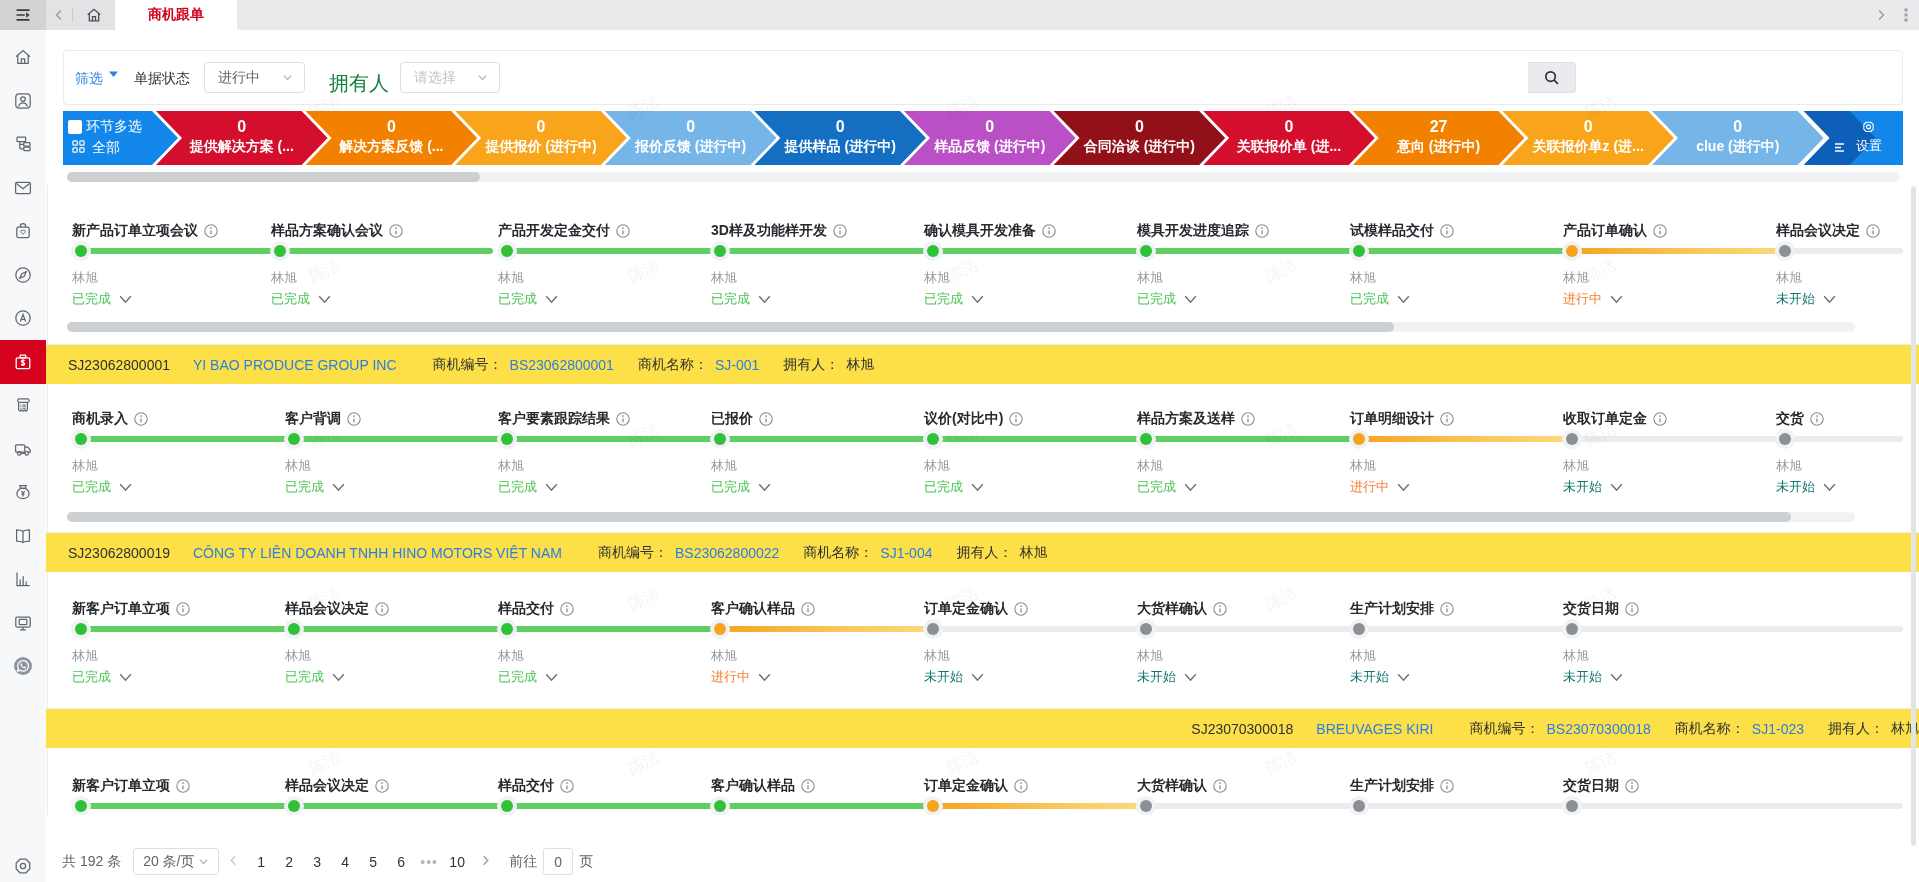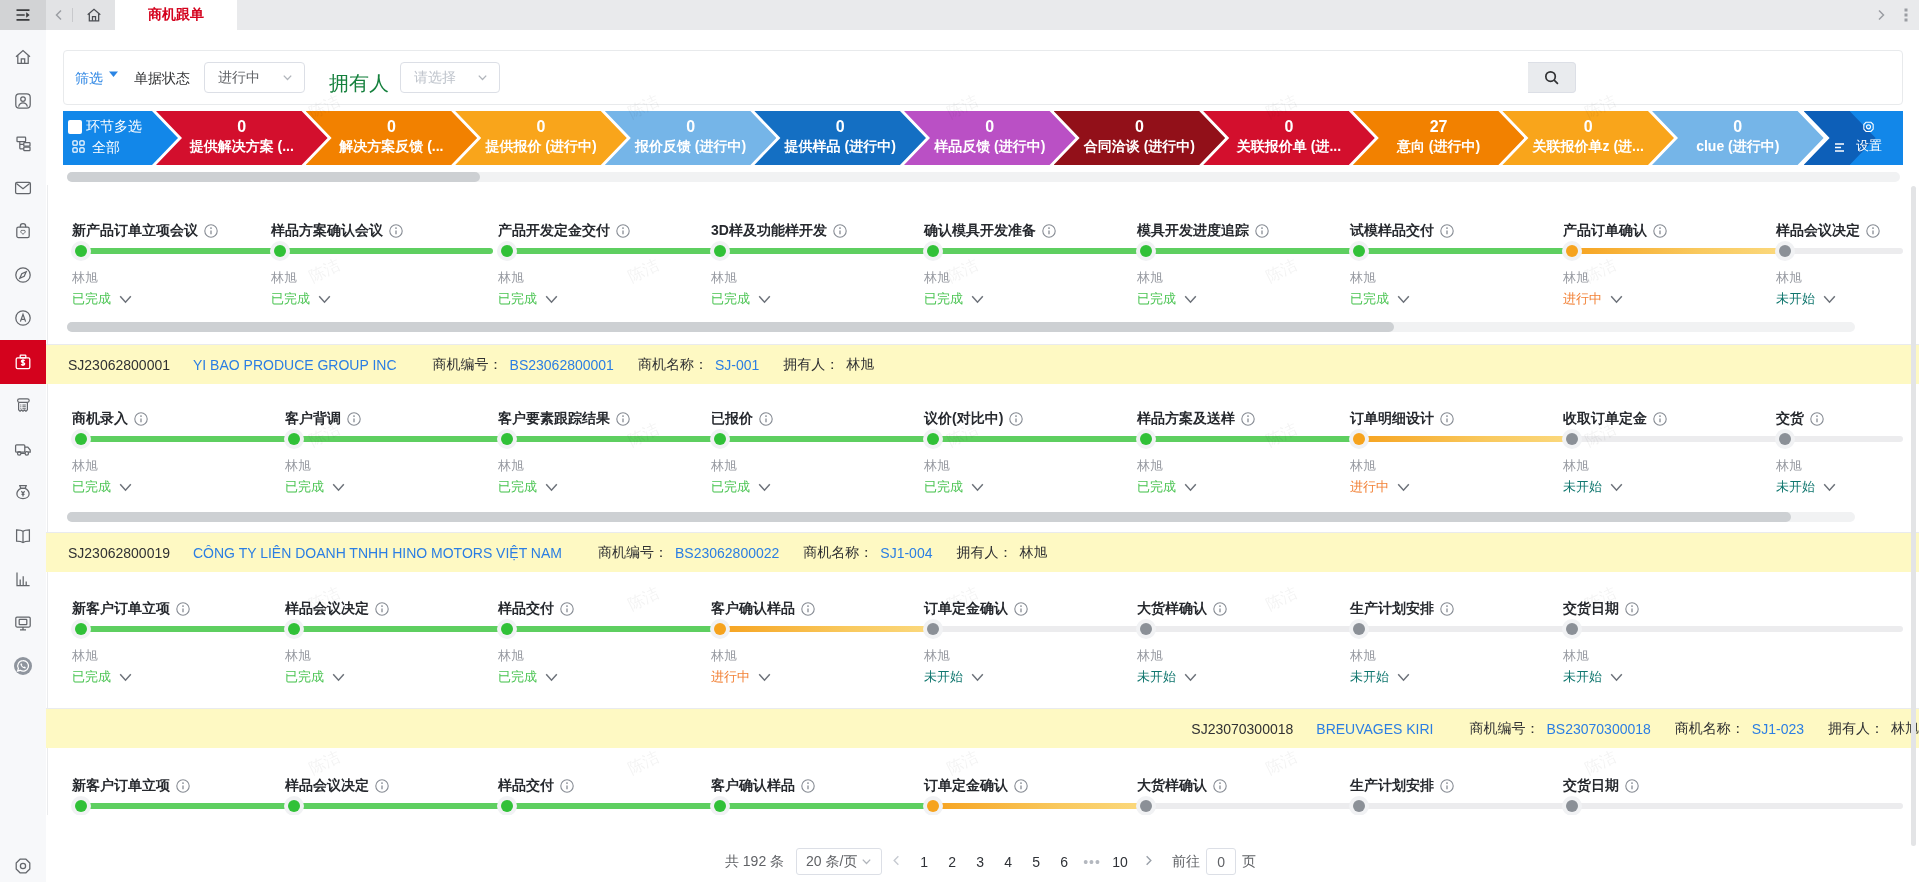--- a/index.html
+++ b/index.html
@@ -70,31 +70,31 @@
 .done .s-line { background:#5ecf60; }
 .done .s-status .st { color:#49c451; }
 .doing .s-dot { background:#f6a31e; }
 .doing .s-line { background:linear-gradient(90deg,#f6a320,#f9c95e 60%,#fbd97e); }
 .doing .s-status .st { color:#f28136; }
 .todo .s-dot { background:#8b9097; }
 .todo .s-line { background:#ececee; }
 .todo .s-status .st { color:#0f766e; }
 
 
-.gheader { position:absolute; left:46px; width:1873px; height:40px; background:#fef9c3; border-top:1px solid #e9ebee; display:flex; align-items:center; font-size:14px; color:#303133; }
+.gheader { position:absolute; left:46px; width:1873px; height:40px; background:#fde047; border-top:1px solid #e9ebee; display:flex; align-items:center; font-size:14px; color:#303133; }
 .gheader .code { margin-left:22px; }
 .gheader .company { margin-left:23px; color:#2b7ee3; cursor:pointer; }
 .gheader .lbl { margin-left:24px; }
 .gheader .lbl.first { margin-left:36px; }
 .gheader .val { color:#2b7ee3; cursor:pointer; margin-left:7px; }
 .gheader .owner-val { color:#303133; margin-left:7px; }
 
 
 .footer { position:absolute; left:46px; top:815px; width:1873px; height:67px; background:#fff; }
-.pager { position:absolute; left:0; top:33px; width:100%; display:flex; align-items:center; justify-content:center; font-size:14px; color:#606266; padding-left:16px; }
+.pager { position:absolute; left:0; top:33px; width:100%; display:flex; align-items:center; justify-content:flex-start; font-size:14px; color:#606266; padding-left:16px; }
 .pg-total { margin-right:12px; }
 .pg-size { width:86px; height:27px; white-space:nowrap; border:1px solid #dcdfe6; border-radius:3px; display:flex; align-items:center; justify-content:space-between; padding:0 8px 0 9px; cursor:pointer; }
 .pg-arrow { width:28px; text-align:center; cursor:pointer; }
 .pg-num { width:28px; text-align:center; font-weight:400; color:#2f3237; cursor:pointer; }
 .pg-dots { width:28px; text-align:center; color:#b4b8bf; letter-spacing:1px; cursor:pointer; }
 .pg-goto-label { margin-left:10px; }
 .pg-input { width:30px; height:27px; border:1px solid #dcdfe6; border-radius:3px; margin:0 6px; text-align:center; font-size:14px; color:#606266; outline:none; font-family:inherit; }
 .pg-unit { }
 
 

